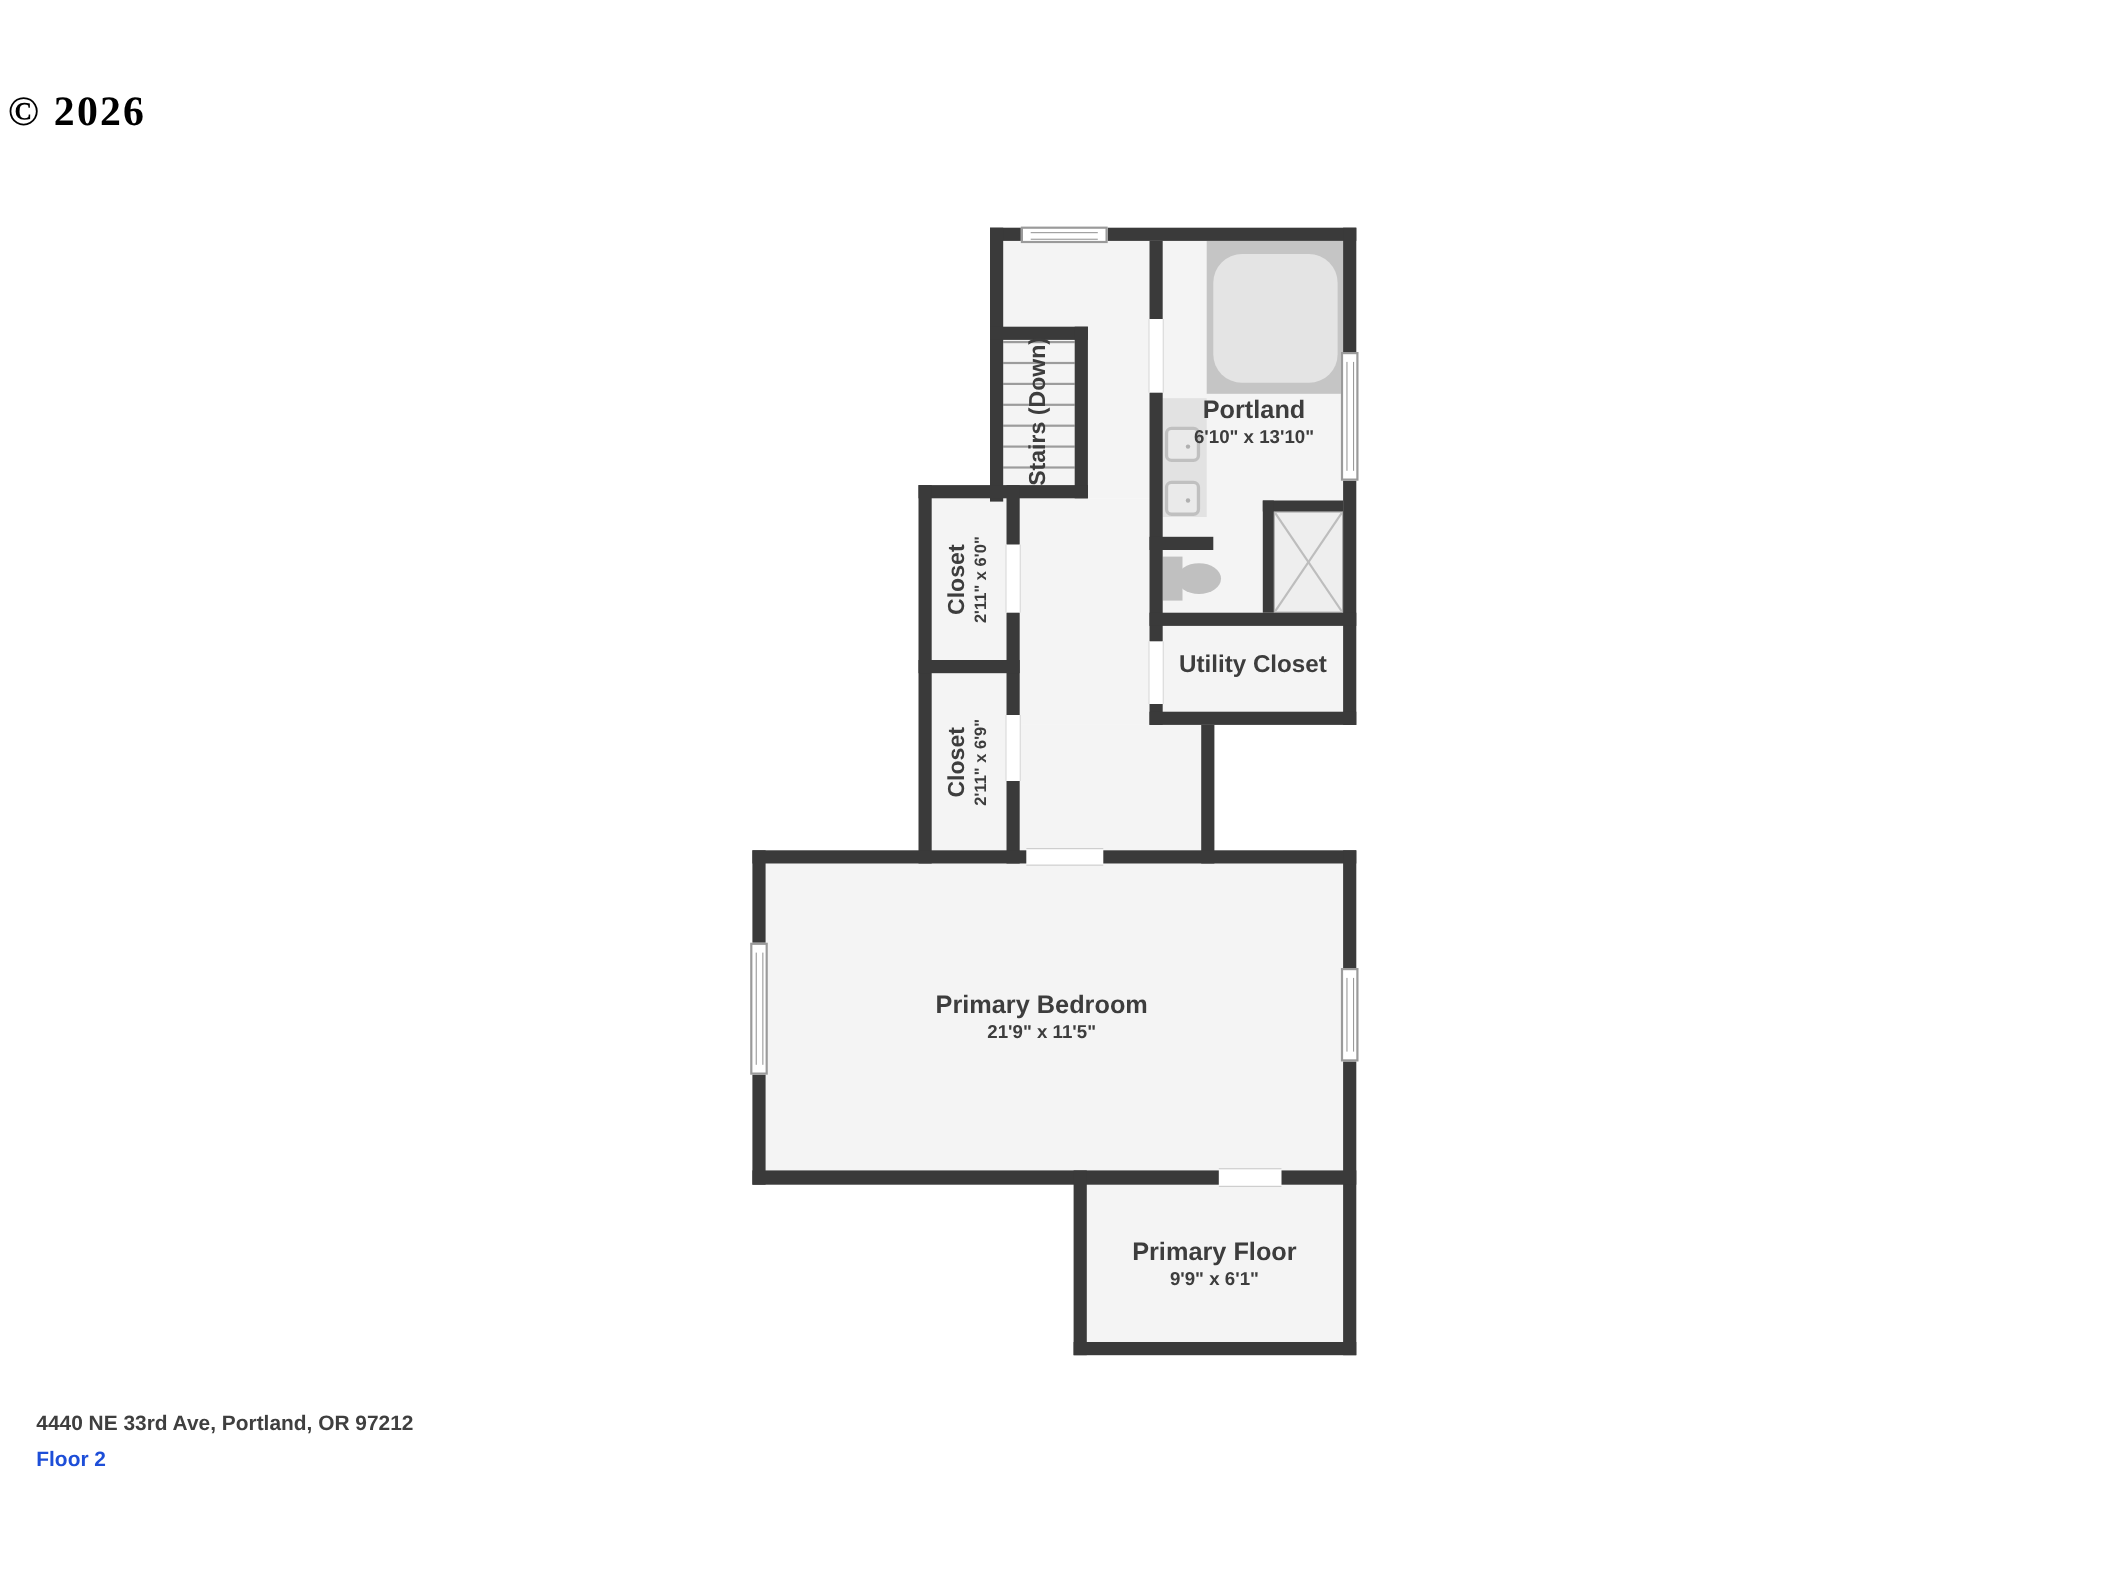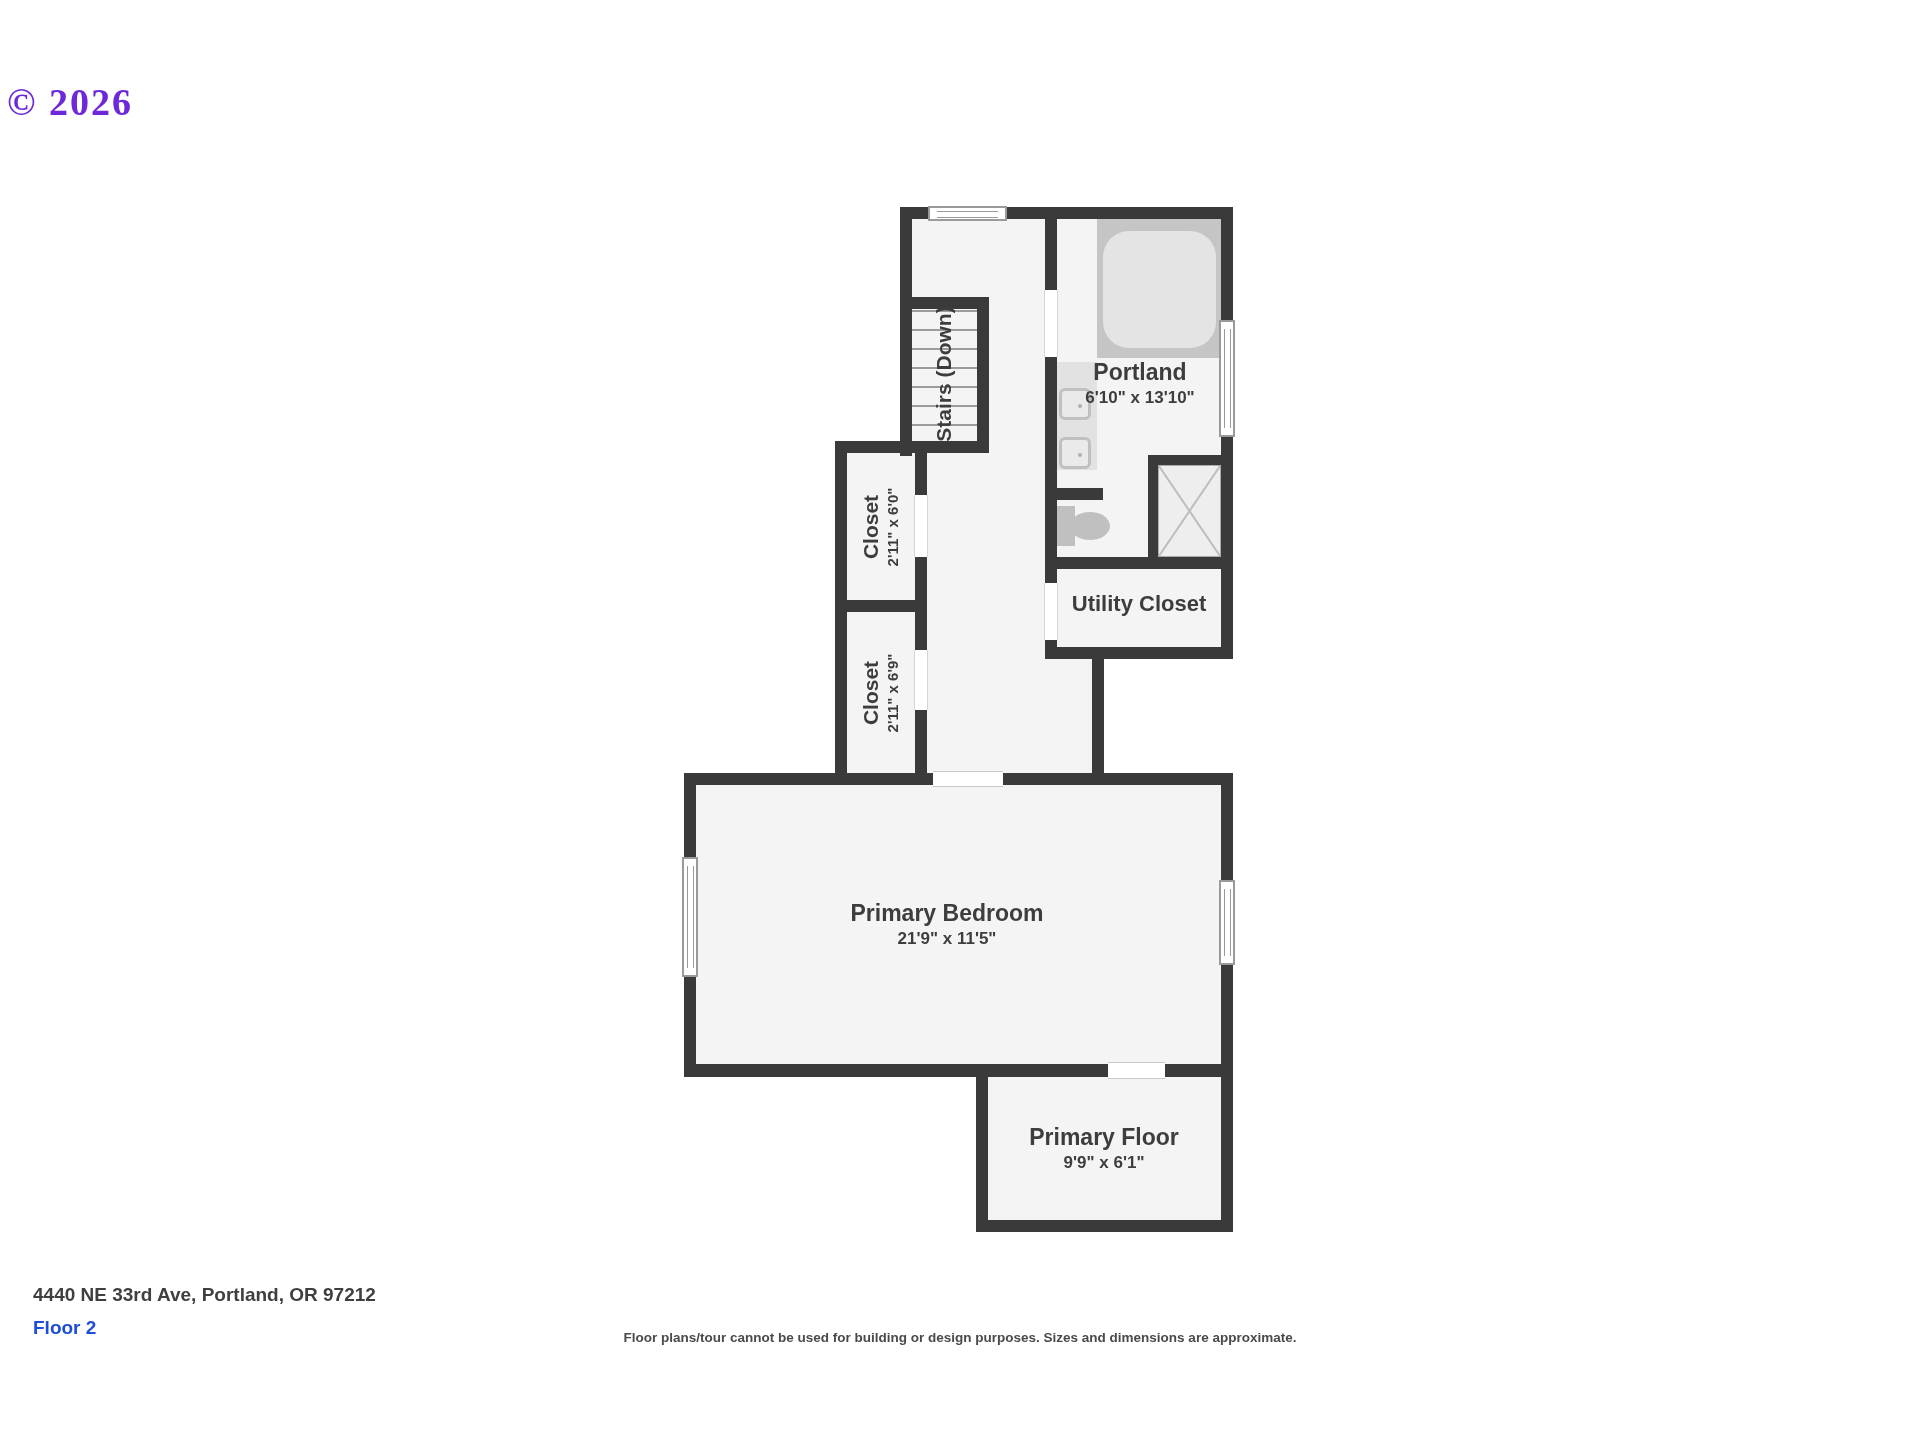--- a/index.html
+++ b/index.html
@@ -18,21 +18,21 @@
           border-left:1px solid #9a9a9a;border-right:1px solid #9a9a9a;background:#fff;}
   .tread{position:absolute;left:912px;width:65px;height:2px;background:#9c9c9c;z-index:2;}
   .label{position:absolute;z-index:6;color:#3d3d3d;text-align:center;
          transform:translate(-50%,-50%);white-space:nowrap;line-height:1.25;}
   .label.rot{transform:translate(-50%,-50%) rotate(-90deg);}
   .rname{font-size:23px;font-weight:bold;}
   .rname.sm{font-size:21px;}
   .rdims{font-size:17px;font-weight:bold;}
   .rdims.sm{font-size:15px;}
   .copyright{position:absolute;left:7px;top:80px;font-family:"Liberation Serif",serif;
-             font-weight:bold;font-size:38px;letter-spacing:2px;color:#6d28d9;z-index:7;}
+             font-weight:bold;font-size:38px;letter-spacing:2px;color:#000000;z-index:7;}
   .addr{position:absolute;left:33px;top:1284px;font-size:19px;font-weight:bold;color:#3f3f3f;z-index:7;}
   .floorlbl{position:absolute;left:33px;top:1317px;font-size:19px;font-weight:bold;color:#1d4ed8;z-index:7;}
   .disclaimer{position:absolute;left:0;top:1330px;width:1920px;text-align:center;
               font-size:13.5px;font-weight:bold;color:#4a4a4a;z-index:7;}
 </style>
 </head>
 <body>
 
 <div class="stage">
 
@@ -140,15 +140,14 @@
     <div class="rname">Primary Bedroom</div>
     <div class="rdims">21'9" x 11'5"</div>
   </div>
   <div class="label" style="left:1104px;top:1148px;">
     <div class="rname">Primary Floor</div>
     <div class="rdims">9'9" x 6'1"</div>
   </div>
 
   <div class="addr">4440 NE 33rd Ave, Portland, OR 97212</div>
   <div class="floorlbl">Floor 2</div>
-  <div class="disclaimer">Floor plans/tour cannot be used for building or design purposes. Sizes and dimensions are approximate.</div>
 
 </div>
 
 </body></html>

